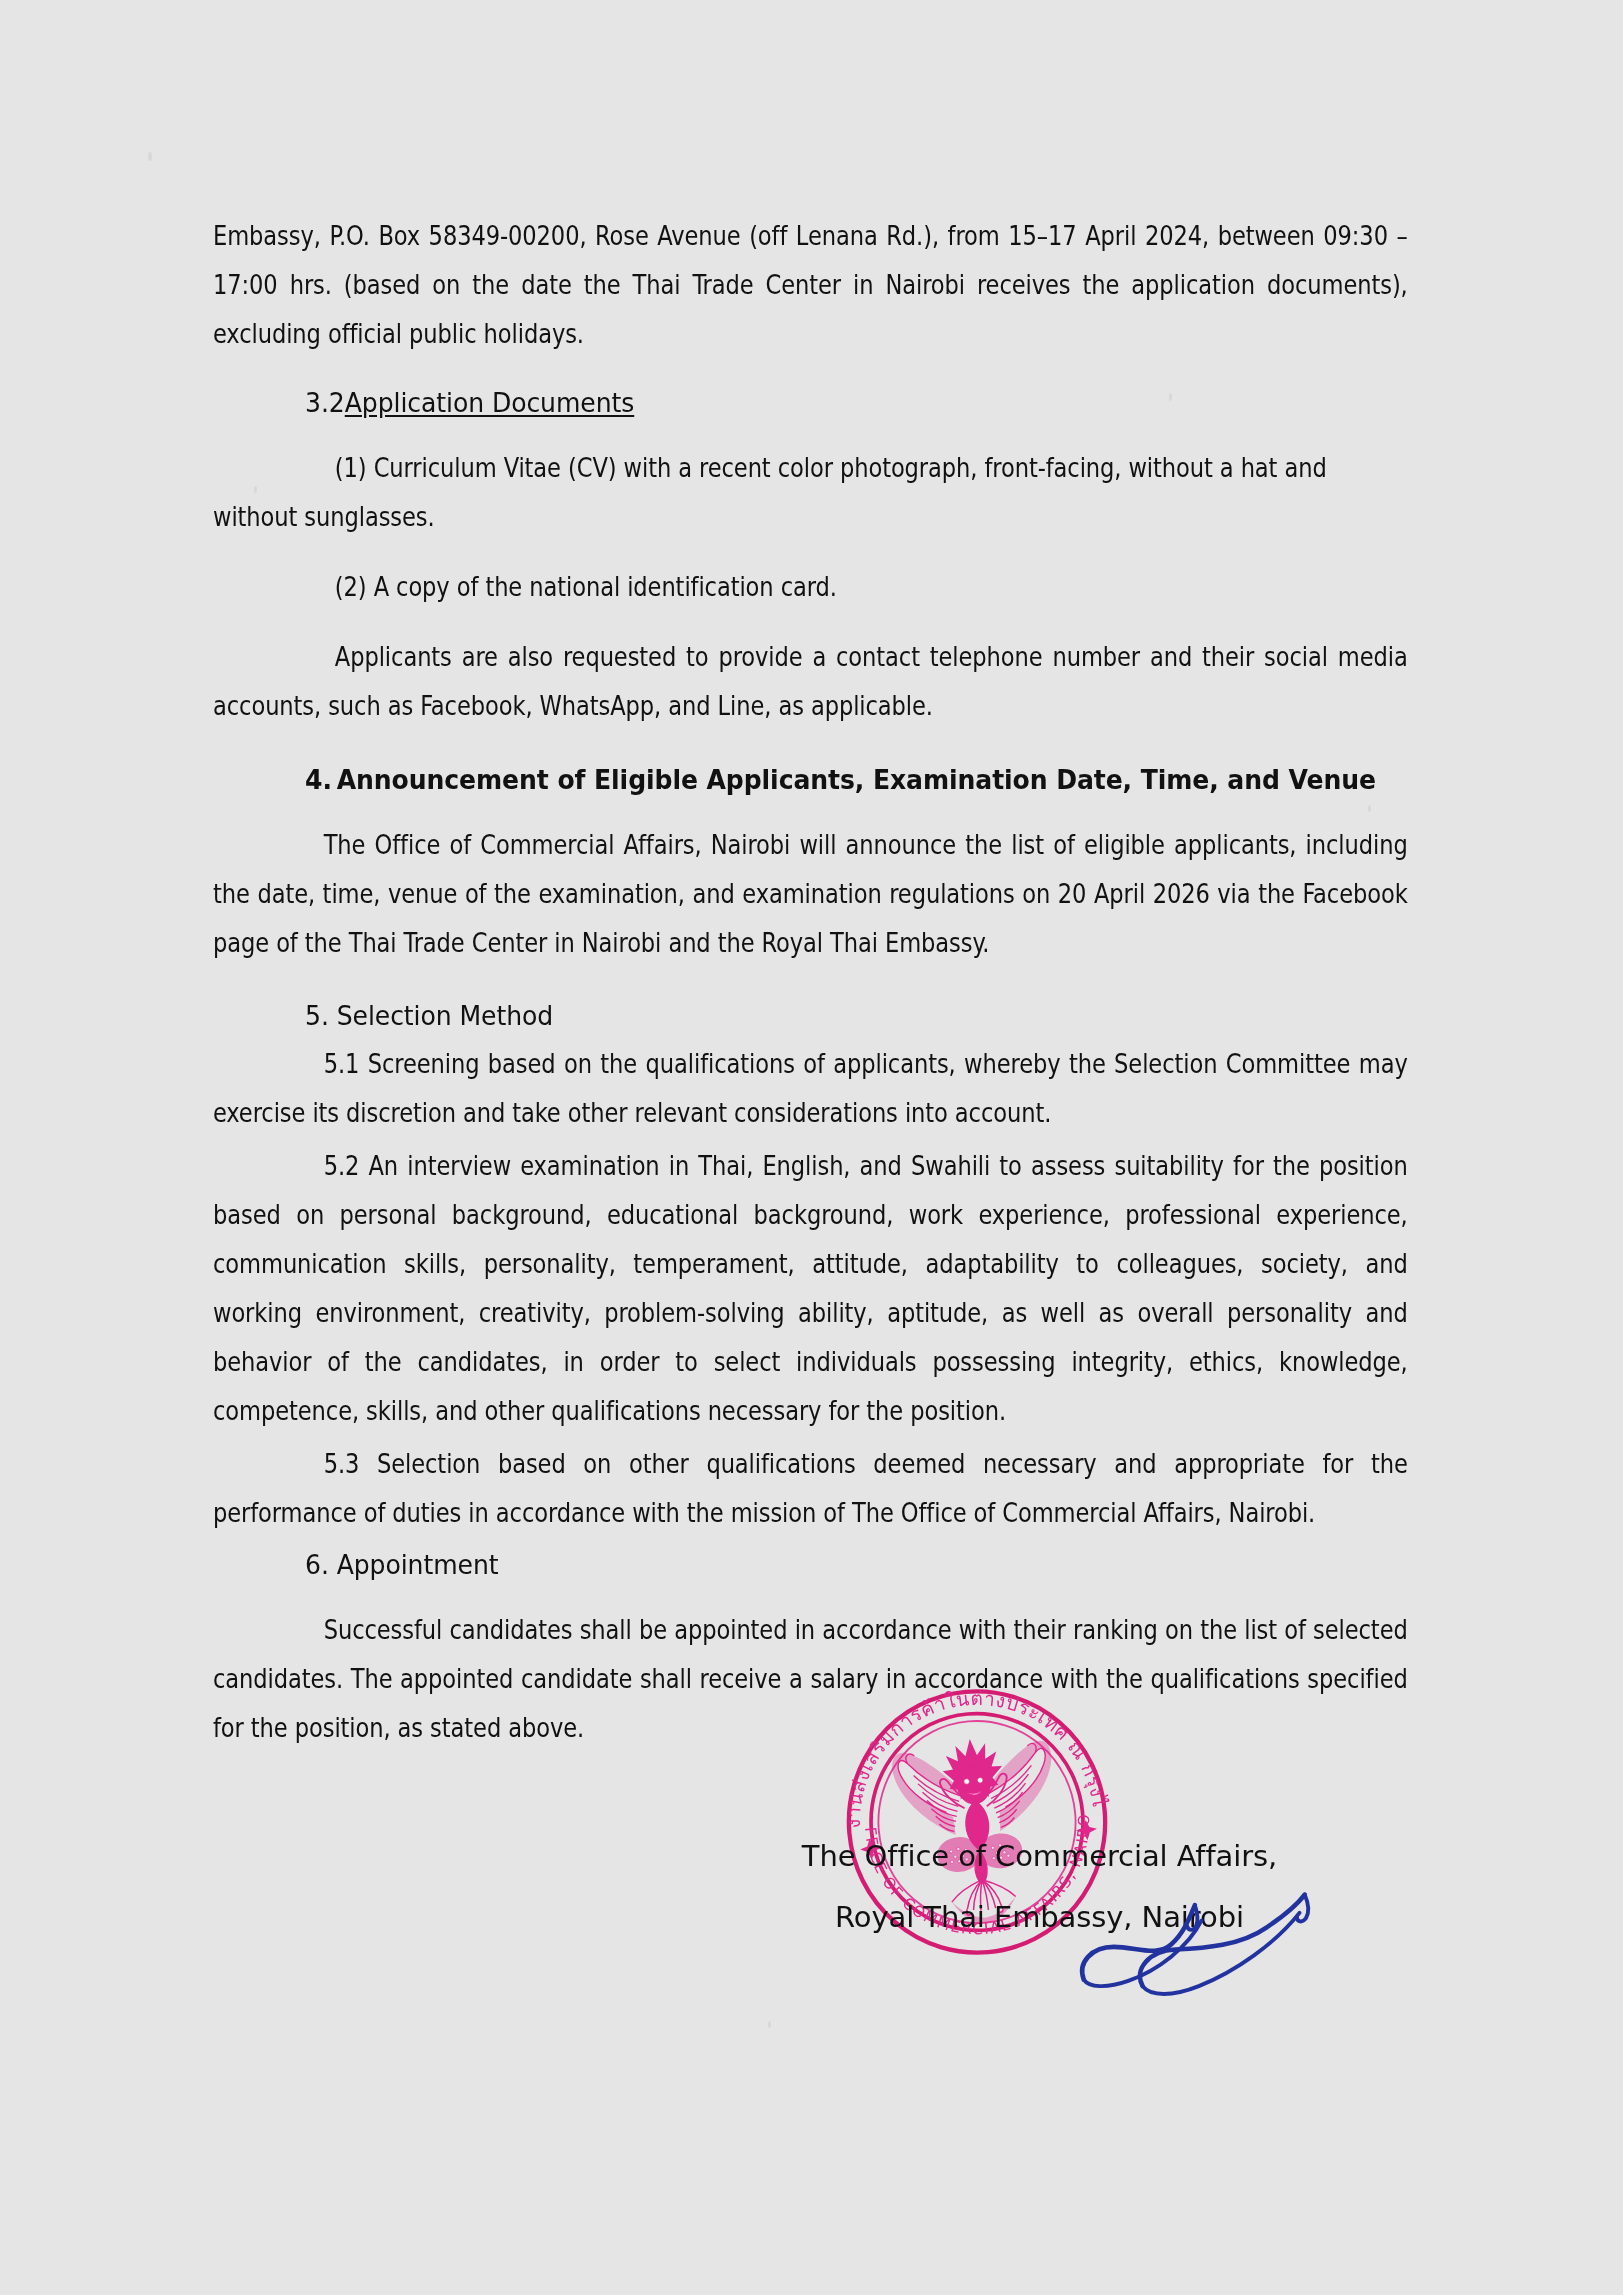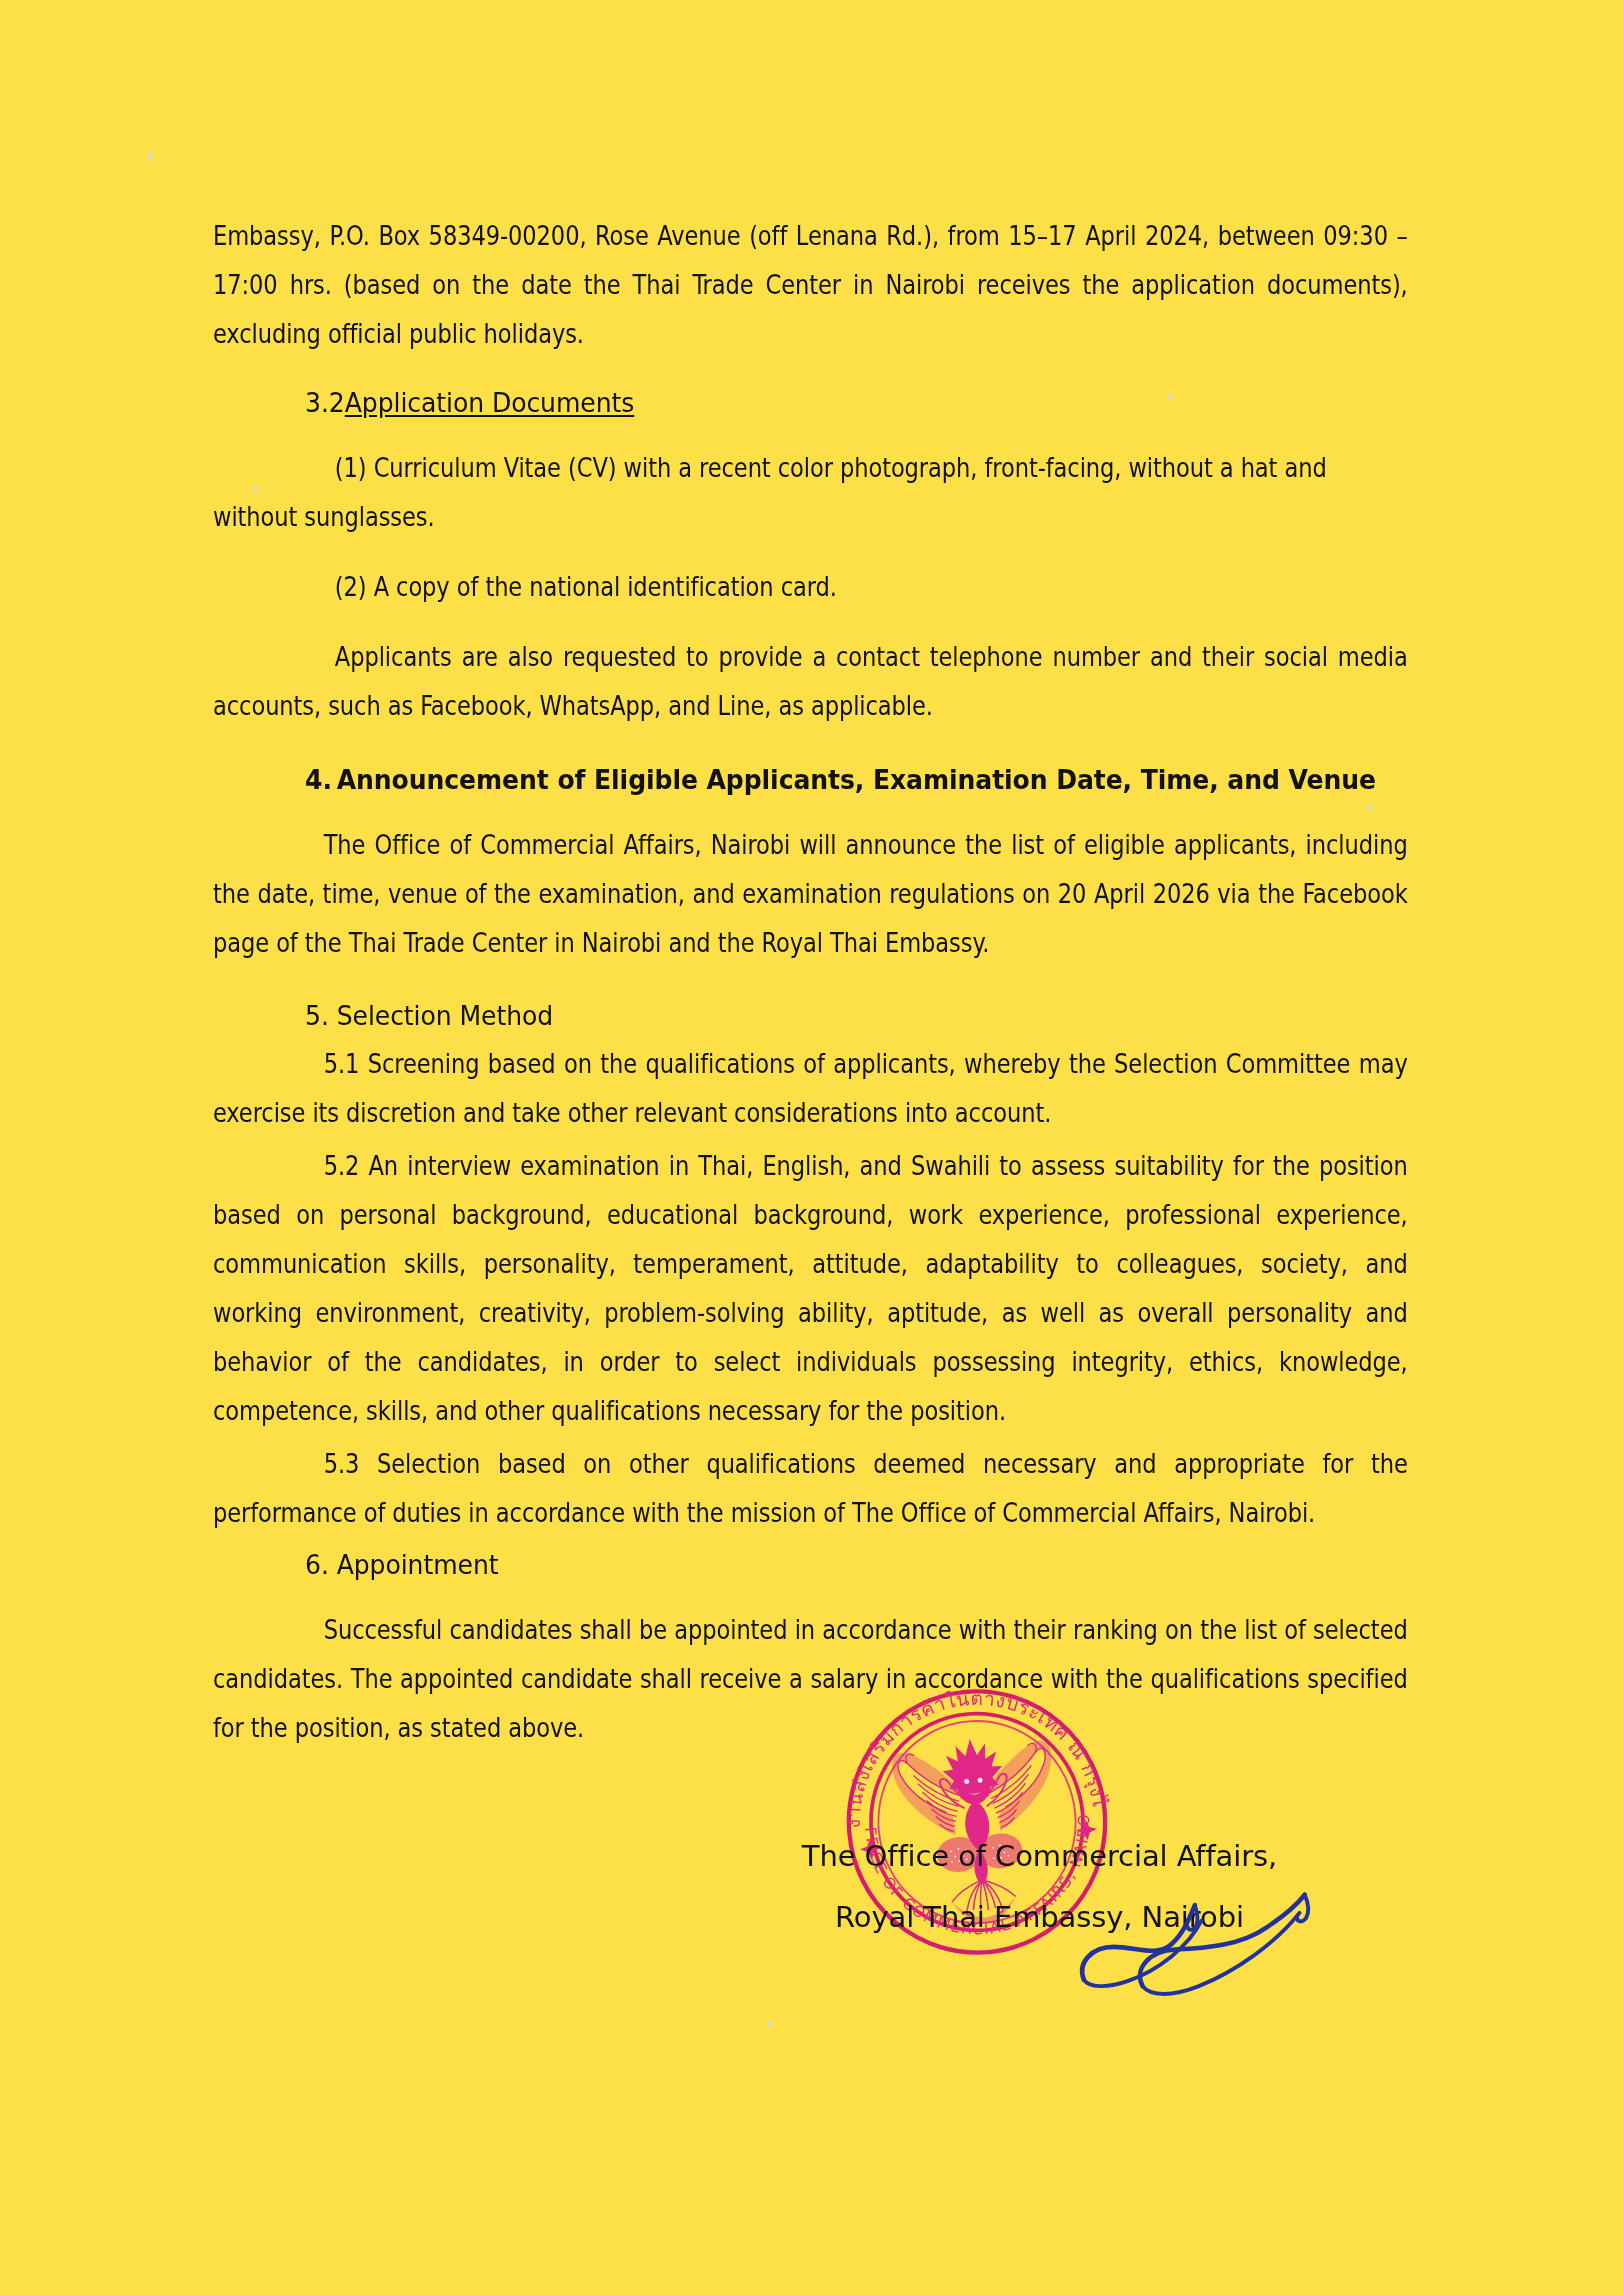--- a/index.html
+++ b/index.html
@@ -5,21 +5,21 @@
 <style>
   html, body {
     margin: 0;
     padding: 0;
     background: #8a8a8a;
   }
   .page {
     position: relative;
     width: 1623px;
     height: 2295px;
-    background: #fde047;
+    background: #e5e5e5;
     margin: 0 auto;
     overflow: hidden;
     font-family: "DejaVu Sans", "Liberation Sans", sans-serif;
     color: #111111;
   }
 
   
   .content {
     position: absolute;
     left: 213px;

